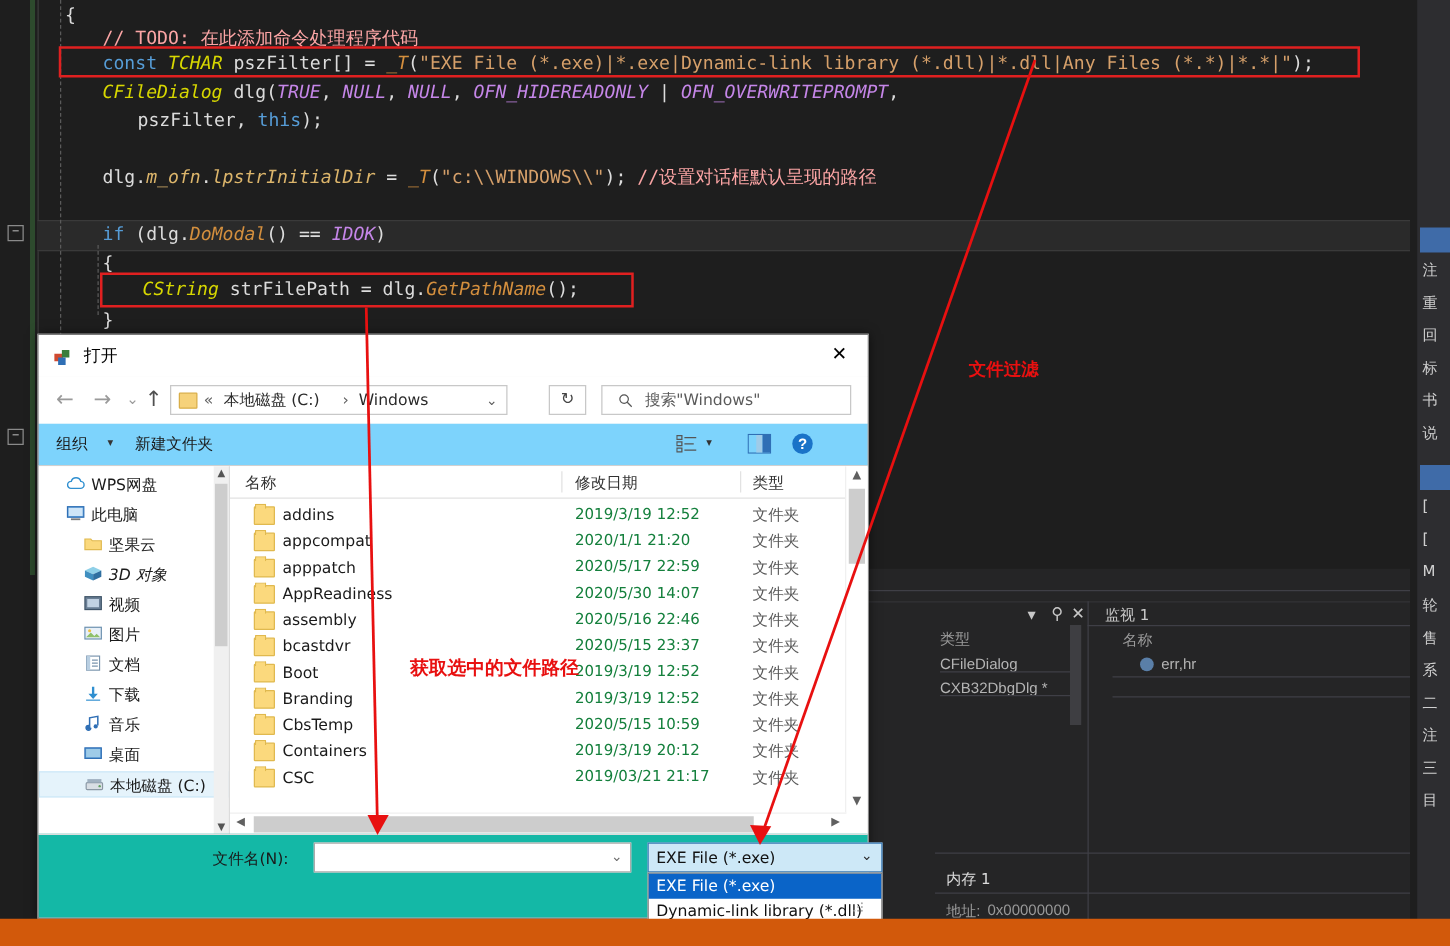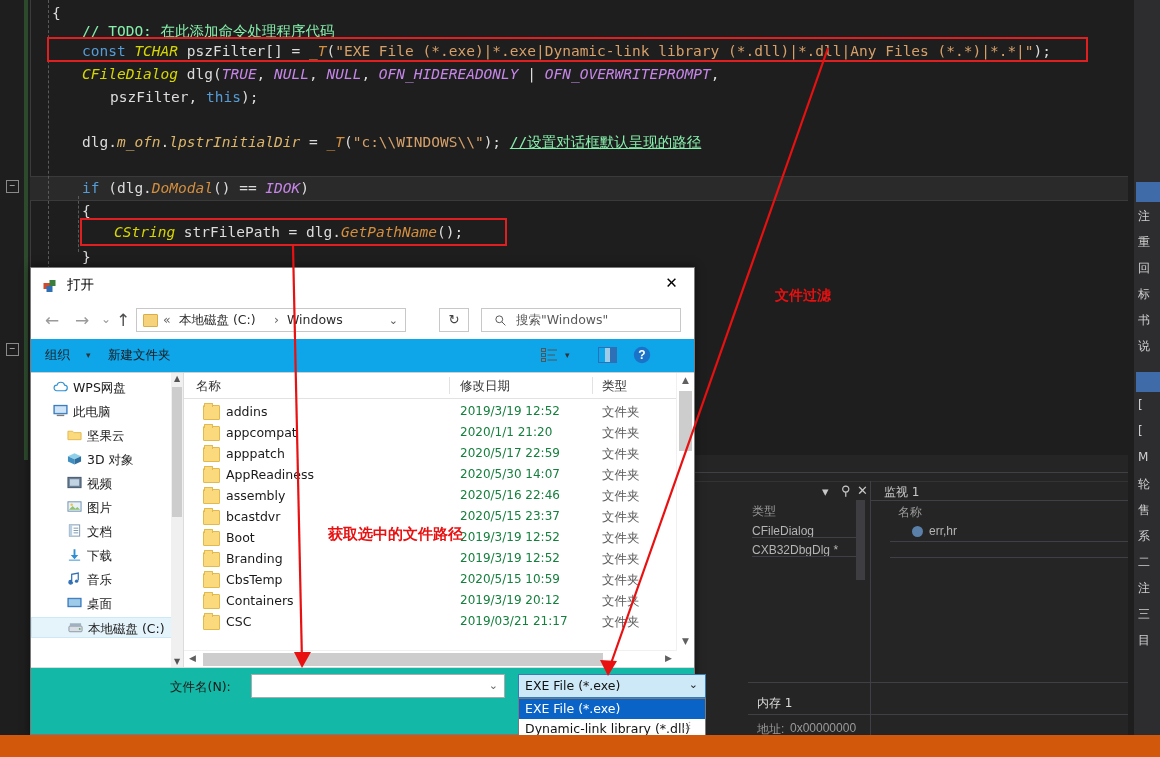--- a/index.html
+++ b/index.html
@@ -13,21 +13,21 @@
   .code{position:absolute;left:30px;top:0;right:0;top:0;color:#dcdcdc;
         font-family:"DejaVu Sans Mono","Liberation Mono",monospace;font-size:14.5px;line-height:23px;
         white-space:pre;}
   .code .ln{position:absolute;left:0;white-space:pre;}
   .kw{color:#569cd6;}
   .typ{color:#d7d700;font-style:italic;}
   .mac{color:#c586e8;font-style:italic;}
   .fn{color:#d48f3e;font-style:italic;}
   .fn2{color:#dcb56b;font-style:italic;}
   .str{color:#d6a06a;}
-  .cmt{color:#86efac;text-decoration:underline;}
+  .cmt{color:#fca5a5;}
   .pl{color:#dcdcdc;}
   .hl-line{position:absolute;left:30px;height:23px;background:#2a2a2a;border-top:1px solid #3a3a3a;border-bottom:1px solid #3a3a3a;}
   .dash{position:absolute;border-left:1px dashed #5a5a5a;}
   .collapse{position:absolute;width:11px;height:11px;border:1px solid #8a8a8a;color:#c8c8c8;
             font-size:10px;line-height:9px;text-align:center;background:#1e1e1e;}
 
   .redbox{position:absolute;border:2px solid #e02020;box-sizing:border-box;pointer-events:none;}
   .annot{position:absolute;color:#e81010;font-weight:bold;font-size:14px;
          font-family:"DejaVu Sans","Liberation Sans",sans-serif;}
   svg.arrows{position:absolute;left:0;top:0;width:1160px;height:757px;pointer-events:none;}
@@ -54,21 +54,21 @@
              text-align:center;line-height:30px;}
   .navbar{position:absolute;left:0;top:33px;right:0;height:38px;background:#fff;}
   .navbtn{position:absolute;top:9px;color:#9a9a9a;font-size:17px;text-align:center;width:22px;}
   .navbtn.on{color:#505050;}
   .crumb{position:absolute;left:105px;top:7px;width:270px;height:24px;background:#fff;border:1px solid #c8c8c8;box-sizing:border-box;}
   .crumb-fold{position:absolute;left:6px;top:5px;width:13px;height:11px;background:#f6d27a;border:1px solid #d9ae48;border-radius:1px;}
   .crumb-txt{position:absolute;top:3px;font-size:12.5px;color:#2a2a2a;}
   .refresh{position:absolute;left:408px;top:7px;width:30px;height:24px;border:1px solid #c8c8c8;background:#fff;box-sizing:border-box;color:#444;font-size:13px;text-align:center;line-height:22px;}
   .search{position:absolute;left:450px;top:7px;width:200px;height:24px;border:1px solid #c8c8c8;background:#fff;box-sizing:border-box;}
   .search-ph{position:absolute;left:34px;top:3px;font-size:12.5px;color:#5a5a5a;}
-  .cmdbar{position:absolute;left:0;top:71px;right:0;height:33px;background:#0ea5e9;border-bottom:1px solid #14b8a6;}
+  .cmdbar{position:absolute;left:0;top:71px;right:0;height:33px;background:#7dd3fc;border-bottom:1px solid #14b8a6;}
   .cmd{position:absolute;top:8px;font-size:12.5px;color:#1a1a1a;}
   .body{position:absolute;left:0;top:104px;right:0;bottom:66px;background:#fff;border-top:1px solid #d0d0d0;}
   .nav-pane{position:absolute;left:0;top:0;width:152px;bottom:0;background:#fff;overflow:hidden;}
   .nav-item{position:absolute;left:0;width:152px;height:21px;font-size:12.5px;color:#1a1a1a;}
   .nav-item.sel{background:#e5f3fb;border:1px solid #cde8f7;box-sizing:border-box;}
   .nav-lbl{position:absolute;top:3px;}
   .nav-scroll{position:absolute;left:140px;top:0;width:12px;bottom:0;background:#f0f0f0;}
   .nav-thumb{position:absolute;left:141px;width:10px;background:#cdcdcd;}
   .split{position:absolute;left:152px;top:0;width:1px;bottom:0;background:#dcdcdc;}
   .list{position:absolute;left:153px;top:0;right:0;bottom:0;background:#fff;overflow:hidden;}
@@ -260,21 +260,21 @@
                 <rect x="4" y="11" width="8" height="1.5" fill="#7a7a7a"></rect>
               </svg></span>
             <span class="nav-lbl" style="left: 42px;">此电脑</span>
           </div>
           <div class="nav-item" style="top: 52px;">
             <span style="position: absolute; left: 36px; top: 3px;"><svg width="15" height="13" viewBox="0 0 16 13">
                 <path d="M1 3h5l1.3 1.5H15V12H1z" fill="#fbd97d" stroke="#e0b94f"></path>
               </svg></span>
             <span class="nav-lbl" style="left: 56px;">坚果云</span>
           </div>
-          <div class="nav-item" style="top: 76px;">
+          <div class="nav-item" style="top: 76px; font-style: italic;">
             <span style="position: absolute; left: 36px; top: 3px;"><svg width="15" height="13" viewBox="0 0 16 13">
                 <path d="M8 1 15 4.2 8 7.4 1 4.2z" fill="#8fd0e8"></path>
                 <path d="M1 4.2V9.6L8 12.8V7.4z" fill="#3f8fc0"></path>
                 <path d="M15 4.2V9.6L8 12.8V7.4z" fill="#2f6fa0"></path>
               </svg></span>
             <span class="nav-lbl" style="left: 56px;">3D 对象</span>
           </div>
           <div class="nav-item" style="top: 100px;">
             <span style="position: absolute; left: 36px; top: 3px;"><svg width="15" height="13" viewBox="0 0 16 13">
                 <rect x="1" y="1" width="14" height="11" fill="#6a7f95" stroke="#3f5468"></rect>

